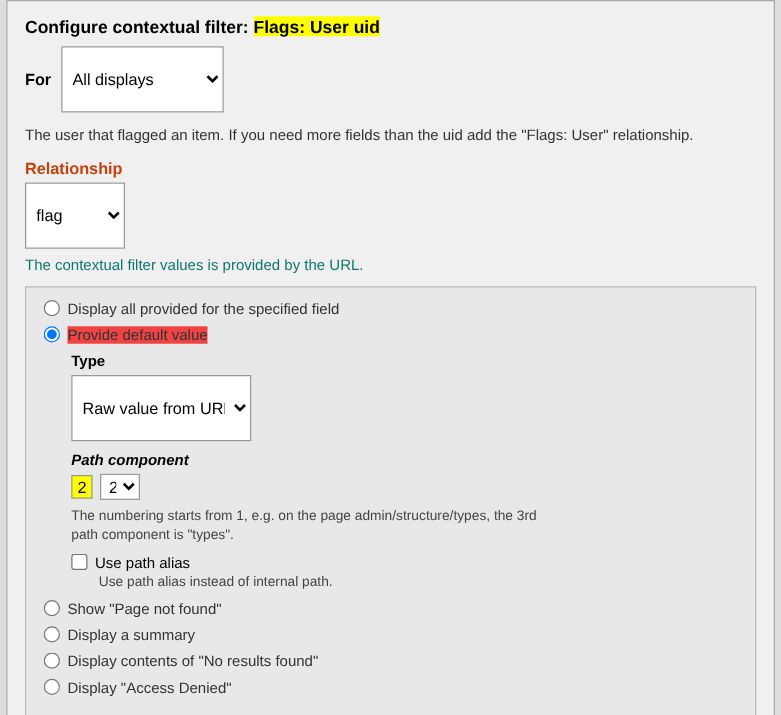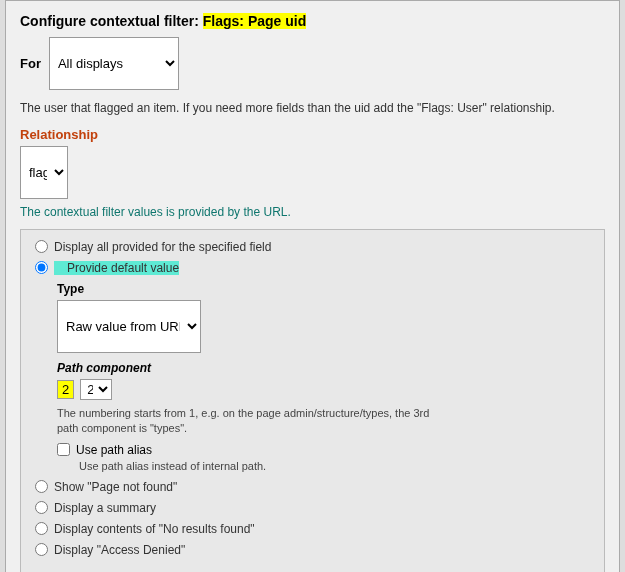--- a/index.html
+++ b/index.html
@@ -91,22 +91,21 @@
       gap: 6px;
       margin-bottom: 7px;
       font-size: 12px;
       color: #333;
     }
     .radio-row input[type="radio"] {
       margin: 0;
       cursor: pointer;
     }
     .radio-highlight {
-      background: #5eead4;
-      padding-left: 13px;
+      background: #ef4444;
     }
     .indented {
       margin-left: 22px;
       margin-bottom: 8px;
     }
     .type-label {
       font-weight: bold;
       font-size: 12px;
       margin-bottom: 4px;
       color: #000;
@@ -160,33 +159,33 @@
     }
     select.type-select {
       width: 144px;
     }
     .type-select-wrapper {
       display: flex;
       align-items: center;
       gap: 4px;
     }
     .flag-select {
-      width: 48px;
+      width: 80px;
     }
     .for-select {
       width: 130px;
     }
   </style>
 </head>
 <body>
 
 <div class="container">
 
   <div class="title-row">
-    <span>Configure contextual filter: </span><span class="title-highlight">Flags: Page uid</span>
+    <span>Configure contextual filter: </span><span class="title-highlight">Flags: User uid</span>
   </div>
 
   <div class="for-row">
     <span class="for-label">For</span>
     <select class="for-select">
       <option>All displays</option>
       <option>Page</option>
       <option>Block</option>
     </select>
   </div>

